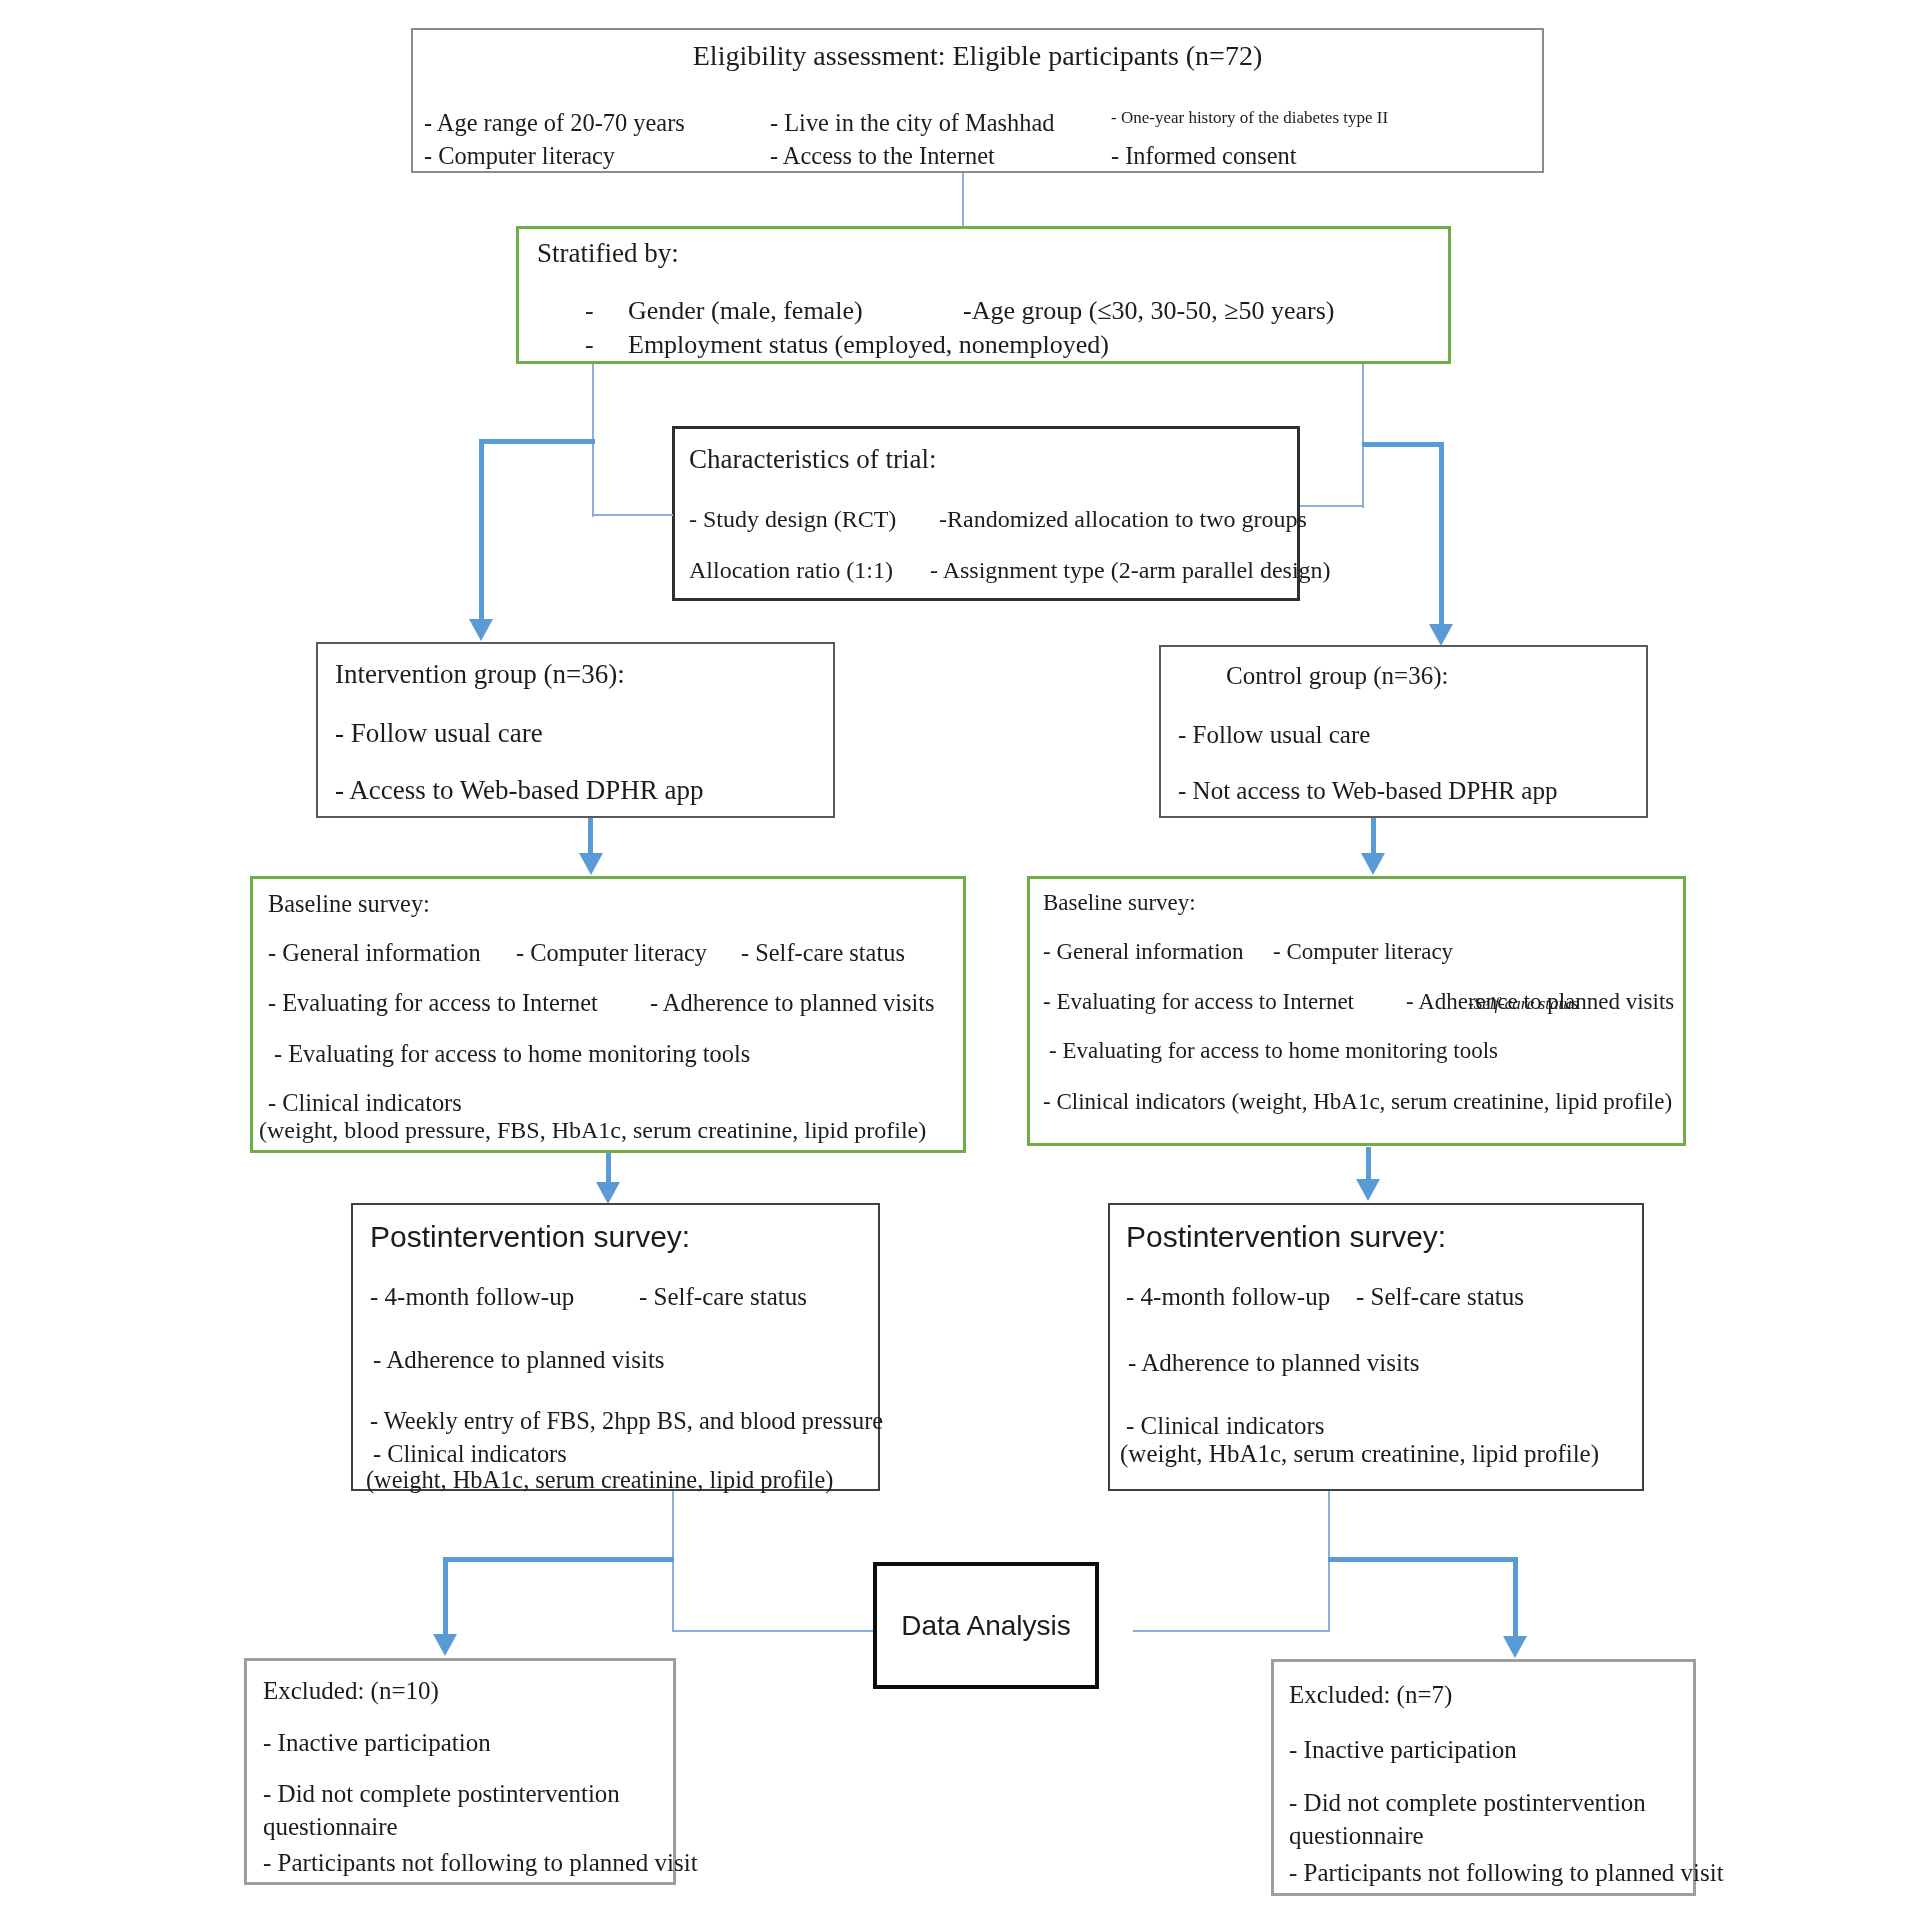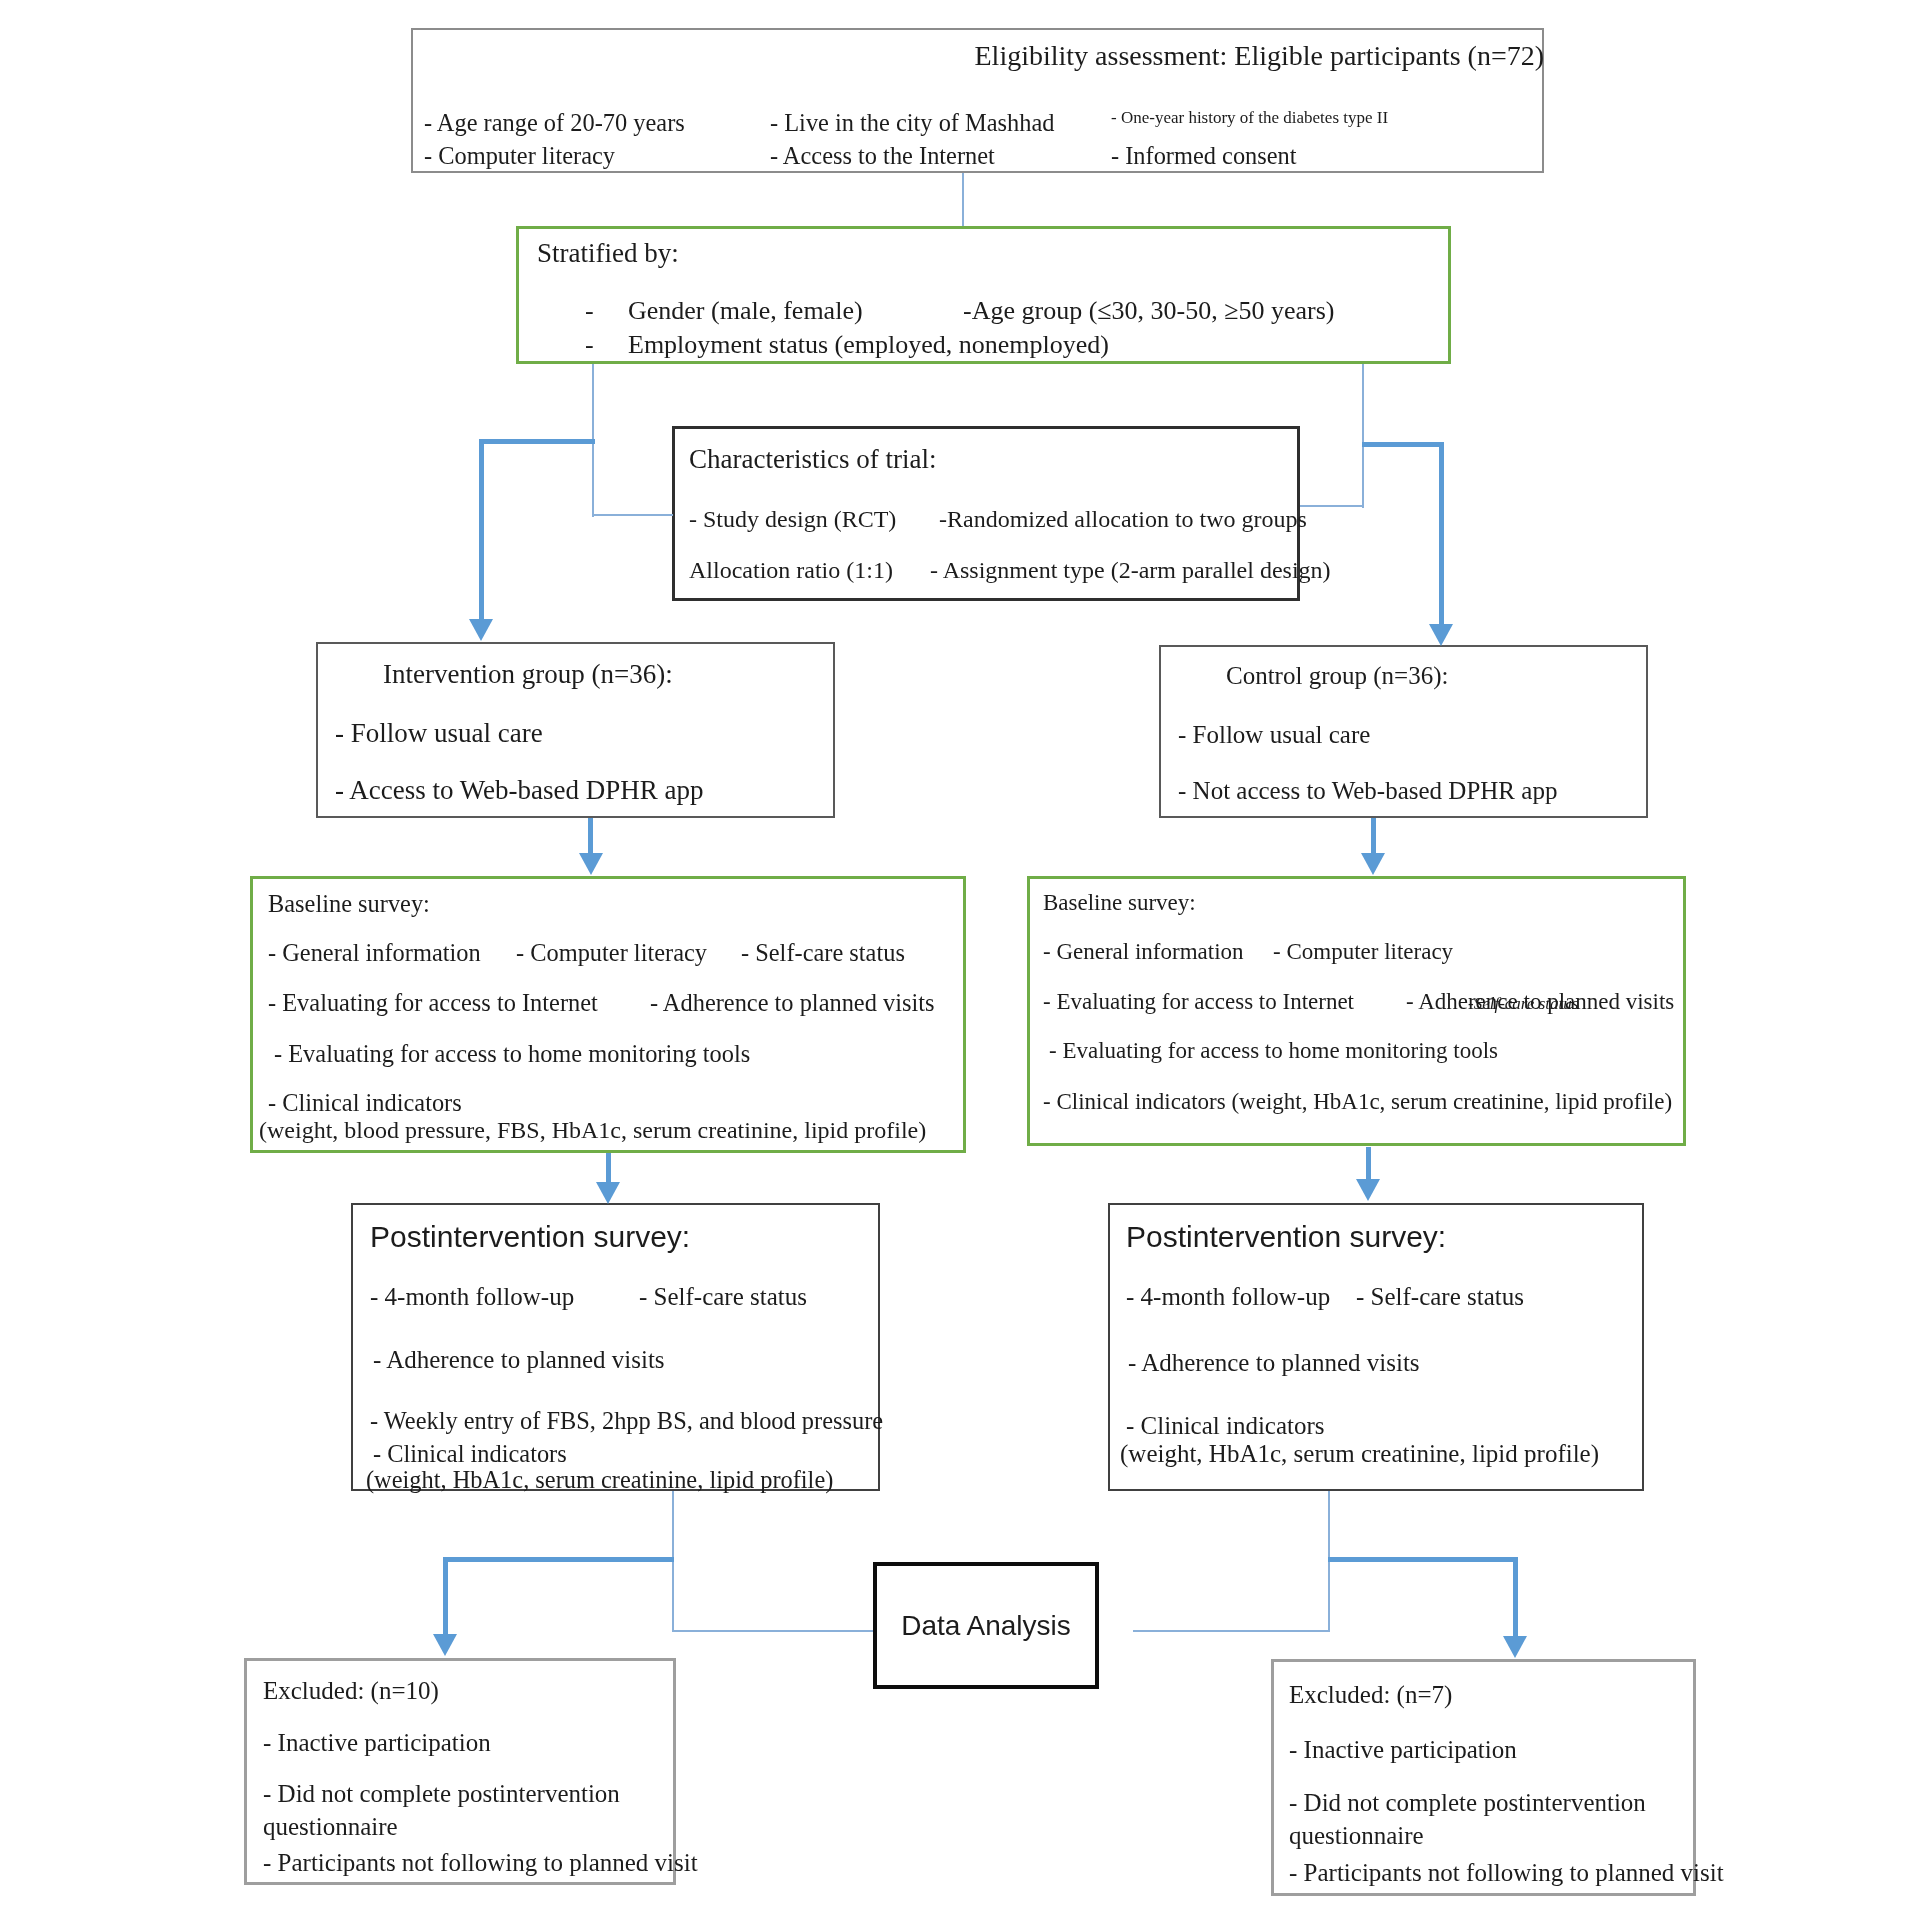--- a/index.html
+++ b/index.html
@@ -27,21 +27,21 @@
   #da-box{left:873px;top:1562px;width:226px;height:127px;border:4.4px solid #0d0d0d;font-size:28px;color:#1c1c1c;}
   #exclL-box{left:244px;top:1658px;width:432px;height:227px;border:3px solid #9e9e9e;}
   #exclR-box{left:1271px;top:1659px;width:425px;height:237px;border:3px solid #9e9e9e;}
 </style>
 </head>
 <body>
 
 <div id="canvas">
 
   <div class="box" id="elig-box"></div>
-  <div class="t serif" style="left:411px;top:39px;width:1133px;text-align:right;font-size:28px;">Eligibility assessment: Eligible participants (n=72)</div>
+  <div class="t serif" style="left:411px;top:39px;width:1133px;text-align:center;font-size:28px;">Eligibility assessment: Eligible participants (n=72)</div>
   <div class="t serif" style="left:424px;top:108px;font-size:24.4px;">- Age range of 20-70 years</div>
   <div class="t serif" style="left:770px;top:108px;font-size:24.4px;">- Live in the city of Mashhad</div>
   <div class="t serif" style="left:1111px;top:108px;font-size:17px;">- One-year history of the diabetes type II</div>
   <div class="t serif" style="left:424px;top:141px;font-size:24.4px;">- Computer literacy</div>
   <div class="t serif" style="left:770px;top:141px;font-size:24.4px;">- Access to the Internet</div>
   <div class="t serif" style="left:1111px;top:141px;font-size:24.4px;">- Informed consent</div>
 
   <div class="box" id="strat-box"></div>
   <div class="t serif" style="left:537px;top:237px;font-size:27px;">Stratified by:</div>
   <div class="t serif" style="left:585px;top:295px;font-size:26px;">-</div>
@@ -51,21 +51,21 @@
   <div class="t serif" style="left:628px;top:329px;font-size:26px;">Employment status (employed, nonemployed)</div>
 
   <div class="box" id="char-box"></div>
   <div class="t serif" style="left:689px;top:443px;font-size:27px;">Characteristics of trial:</div>
   <div class="t serif" style="left:689px;top:505px;font-size:24px;">- Study design (RCT)</div>
   <div class="t serif" style="left:939px;top:505px;font-size:24px;">-Randomized allocation to two groups</div>
   <div class="t serif" style="left:689px;top:556px;font-size:24px;">Allocation ratio (1:1)</div>
   <div class="t serif" style="left:930px;top:556px;font-size:24px;">- Assignment type (2-arm parallel design)</div>
 
   <div class="box" id="interv-box"></div>
-  <div class="t serif" style="left:335px;top:658px;font-size:27px;margin-left:48px;">Intervention group (n=36):</div>
+  <div class="t serif" style="left:335px;top:658px;font-size:27px;">Intervention group (n=36):</div>
   <div class="t serif" style="left:335px;top:717px;font-size:27px;">- Follow usual care</div>
   <div class="t serif" style="left:335px;top:774px;font-size:27px;">- Access to Web-based DPHR app</div>
 
   <div class="box" id="control-box"></div>
   <div class="t serif" style="left:1226px;top:661px;font-size:25px;">Control group (n=36):</div>
   <div class="t serif" style="left:1178px;top:720px;font-size:25px;">- Follow usual care</div>
   <div class="t serif" style="left:1178px;top:776px;font-size:25px;">- Not access to Web-based DPHR app</div>
 
   <div class="box" id="baseL-box"></div>
   <div class="t serif" style="left:268px;top:889px;font-size:24.4px;">Baseline survey:</div>

